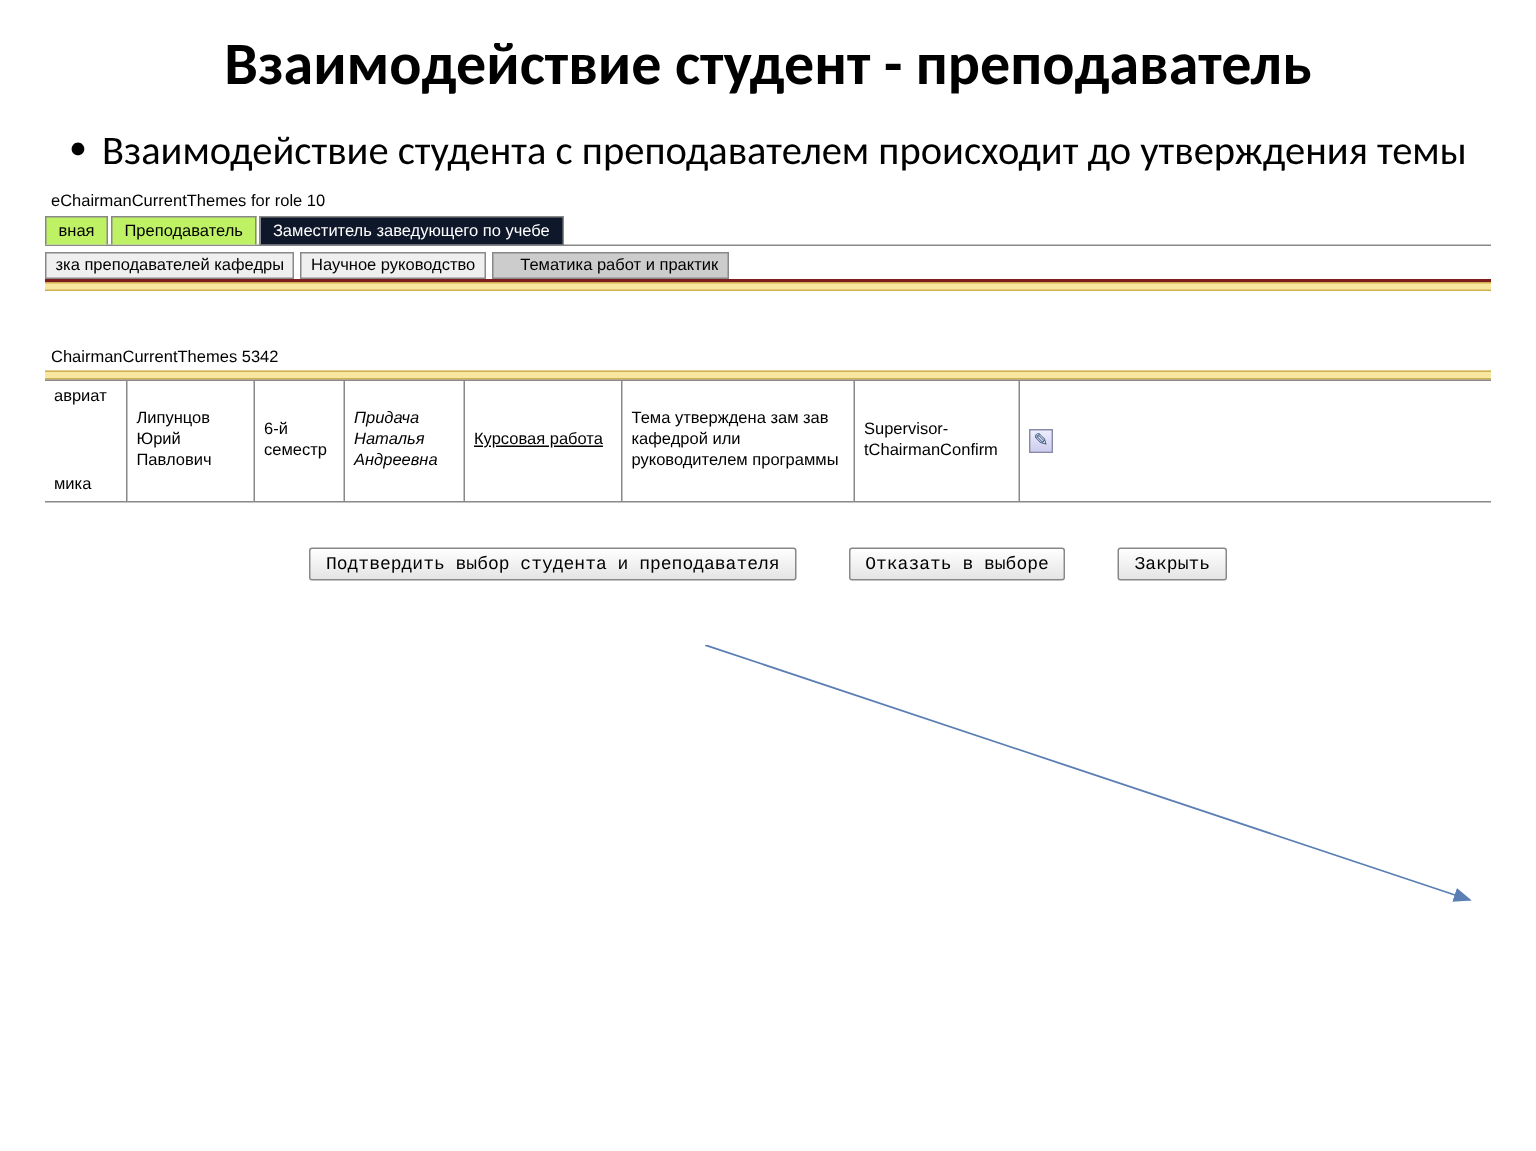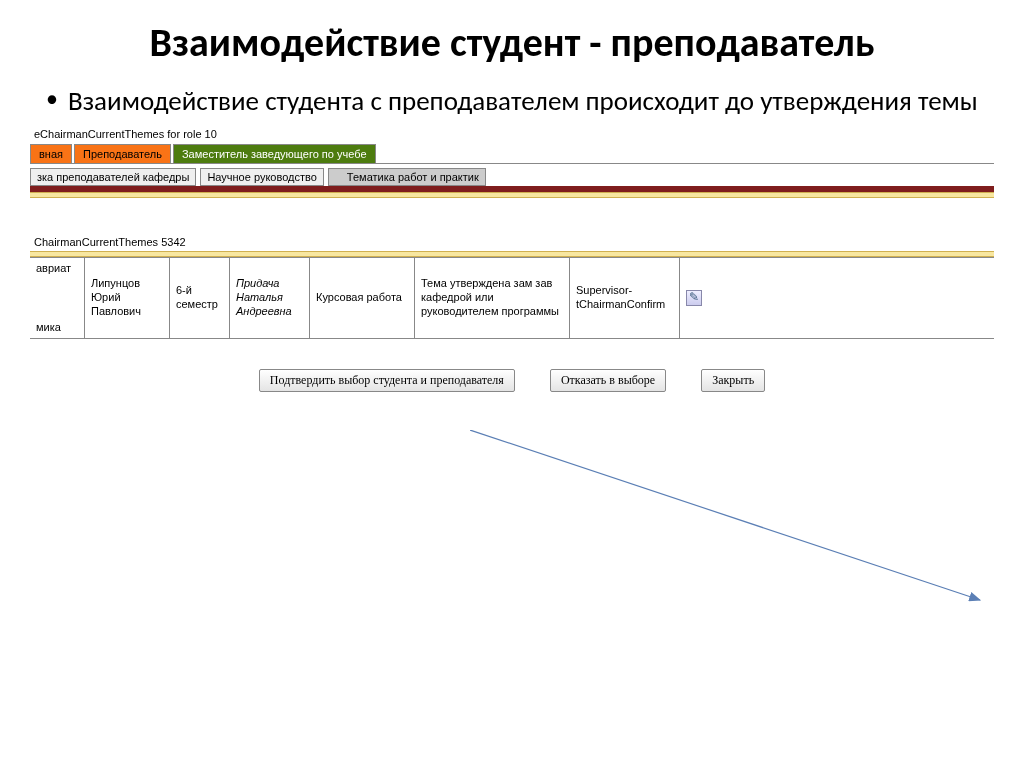--- a/index.html
+++ b/index.html
@@ -5,44 +5,44 @@
   * { box-sizing: border-box; margin: 0; padding: 0; }
   body { width: 1024px; height: 767px; font-family: Calibri, Arial, sans-serif; background: #fff; color: #000; position: relative; }
   .slide { padding: 20px 30px 0 30px; }
   h1 { font-size: 40px; font-weight: 700; text-align: center; line-height: 1.15; margin-bottom: 18px; }
   ul.bullets { list-style: none; padding-left: 10px; margin-bottom: 8px; }
   ul.bullets li { font-size: 27px; line-height: 1.25; margin-bottom: 4px; position: relative; padding-left: 28px; }
   ul.bullets li::before { content: "•"; position: absolute; left: 6px; top: 0; font-size: 24px; }
   .app { font-family: Tahoma, Arial, sans-serif; font-size: 11px; color: #000; margin-top: 2px; }
   .crumb { padding: 2px 4px; }
   .tabs { display: flex; border-bottom: 1px solid #888; margin-top: 2px; }
-  .tab { border: 1px solid #888; border-bottom: none; background: #f97316; padding: 3px 8px; margin-right: 2px; cursor: pointer; }
-  .tab.active { background: #4d7c0f; color: #fff; }
-  .subtabs { display: flex; padding: 4px 0 0 0; border-bottom: 6px solid #7f1d1d; margin-bottom: 0; }
+  .tab { border: 1px solid #888; border-bottom: none; background: #bef264; padding: 3px 8px; margin-right: 2px; cursor: pointer; }
+  .tab.active { background: #0f172a; color: #fff; }
+  .subtabs { display: flex; padding: 4px 0 0 0; border-bottom: 2px solid #7f1d1d; margin-bottom: 0; }
   .subtab { border: 1px solid #888; background: #efefef; padding: 2px 6px; margin-right: 4px; cursor: pointer; }
   .subtab.active { background: #ccc; padding-left: 18px; }
   .yellow-band { background: #f8e7a0; height: 6px; border-top: 1px solid #d0b050; border-bottom: 1px solid #d0b050; }
   .section-label { padding: 3px 4px; background: #fff; margin-top: 35px; }
   .row { display: flex; align-items: stretch; border-top: 1px solid #888; border-bottom: 1px solid #888; }
   .cell { border-right: 1px solid #888; padding: 4px 6px; font-size: 11px; line-height: 1.25; display: flex; flex-direction: column; justify-content: center; }
   .cell:last-child { border-right: none; }
   .c0 { width: 55px; gap: 45px; }
   .c1 { width: 85px; }
   .c2 { width: 60px; }
   .c3 { width: 65px; }
   .c4 { width: 80px; font-style: italic; }
-  .c5 { width: 105px; }
+  .c5 { width: 105px; text-decoration: underline; }
   .c6 { width: 205px; }
   .c7 { width: 155px; }
   .c8 { width: 110px; }
   .c9 { width: 40px; text-align: center; }
   .edit-icon { width: 16px; height: 16px; display: inline-block; background: linear-gradient(#eef,#cce); border: 1px solid #88a; position: relative; }
   .edit-icon::after { content: "✎"; position: absolute; left: 2px; top: -1px; font-size: 12px; color: #357; }
   .button-row { text-align: center; margin-top: 30px; }
-  .btn { font-family: Liberation Serif, serif; font-size: 12px; padding: 3px 10px; background: linear-gradient(#fff,#e4e4e4); border: 1px solid #888; border-radius: 2px; margin: 0 16px; cursor: pointer; }
+  .btn { font-family: Liberation Mono, monospace; font-size: 12px; padding: 3px 10px; background: linear-gradient(#fff,#e4e4e4); border: 1px solid #888; border-radius: 2px; margin: 0 16px; cursor: pointer; }
   .line-arrow { position: absolute; top: 430px; left: 470px; pointer-events: none; }
 </style>
 </head>
 <body>
 
 <div class="slide">
   <h1>Взаимодействие студент - преподаватель</h1>
   <ul class="bullets">
     <li>Взаимодействие студента с преподавателем происходит до утверждения темы</li>
   </ul>

